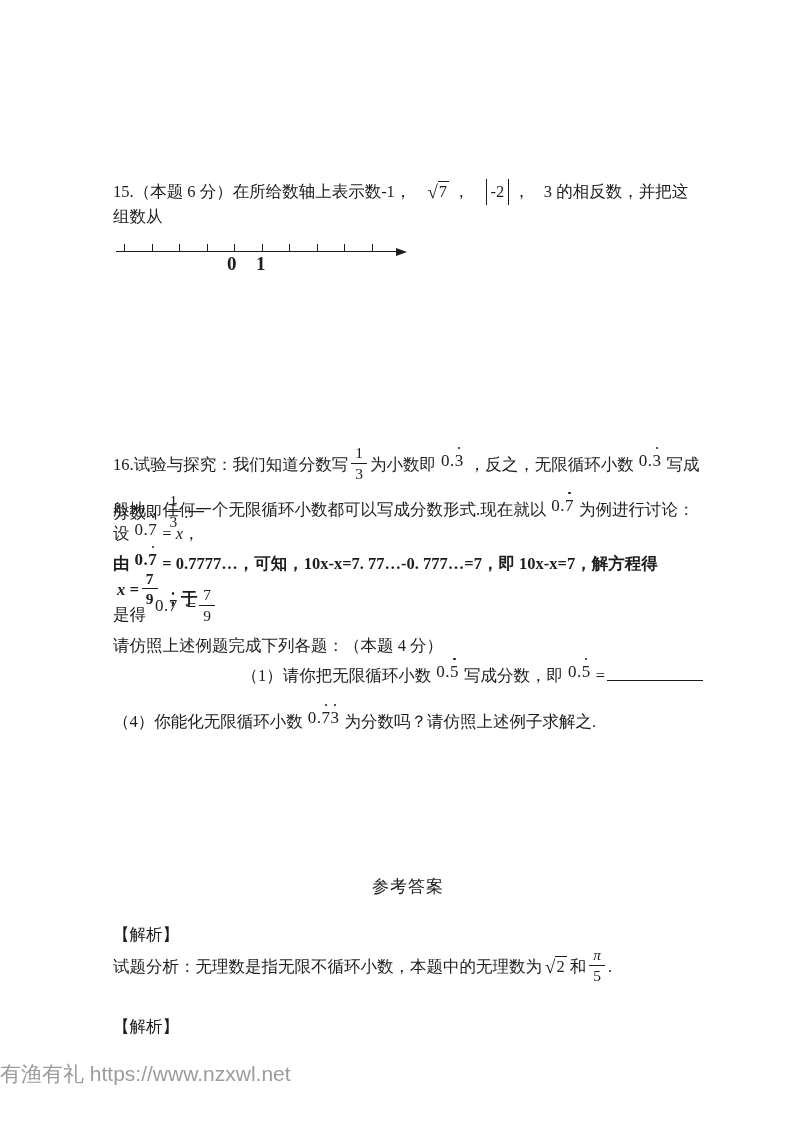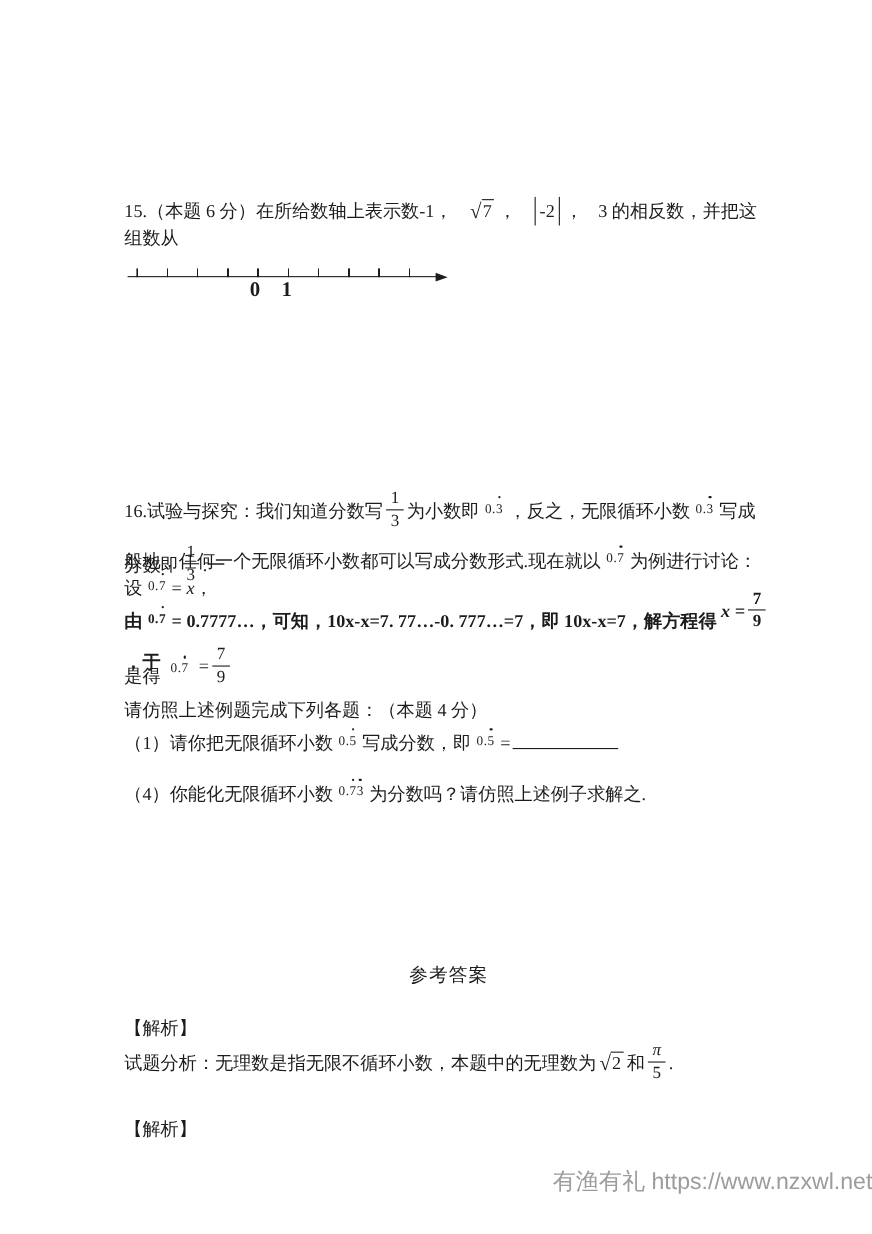--- a/index.html
+++ b/index.html
@@ -36,49 +36,49 @@
   .nl-label{position:absolute;top:17px;font-size:19px;font-weight:bold;}
   .nl-label-0{left:111px;}
   .nl-label-1{left:140px;}
 
   
   #q16-line1{top:424px;line-height:48px;}
   #q16-line2{top:481px;line-height:24px;}
   #q16-line3{top:530px;line-height:34px;font-weight:bold;}
   #q16-line4{top:578px;line-height:40px;}
   #q16-line5{top:617px;line-height:24px;}
-  #q16-item1{top:645px;line-height:28px;}
+  #q16-item1{top:645px;line-height:28px;text-align:right;}
   #q16-item2{top:691px;line-height:28px;}
 
   .frac{display:inline-block;vertical-align:middle;text-align:center;
         line-height:1.15;font-size:15.5px;position:relative;top:-2px;margin:0 3px;}
   .frac .num{display:block;border-bottom:1.2px solid #1c1c1c;padding:0 4px 1px;}
   .frac .den{display:block;padding-top:1px;}
 
-  .rdec{white-space:nowrap;position:relative;top:-4px;margin:3px 5px;font-size:12px;letter-spacing:.5px;}
+  .rdec{white-space:nowrap;position:relative;top:-4px;margin:3px 5px;font-size:17px;letter-spacing:.5px;}
   .rdec .dot{position:relative;}
   .rdec .dot::before{content:"";position:absolute;left:50%;top:-4px;margin-left:-1.2px;
     width:2.4px;height:2.4px;border-radius:50%;background:#1c1c1c;}
   .var{font-style:italic;}
 
   .raised{display:inline-block;vertical-align:middle;position:relative;top:-9px;margin:0 4px;white-space:nowrap;}
   .raised .rdec{top:0;}
   .blank{display:inline-block;width:96px;height:15px;border-bottom:1.1px solid #1c1c1c;margin-left:2px;}
 
   
   #ans-title{top:858px;text-align:center;font-size:17px;letter-spacing:1px;}
   #ans-1{top:884px;}
   #ans-jiexi1{top:906px;}
   #ans-analysis{top:928px;line-height:44px;}
   #ans-2{top:973px;}
   #ans-jiexi2{top:998px;}
   .m-sqrt2{margin:0 3px;}
 
   
-  #footer{position:absolute;left:0;top:1060px;width:100%;text-align:right;
+  #footer{position:absolute;left:0;top:1060px;width:100%;text-align:left;
     font-family:"Liberation Sans","DejaVu Sans",sans-serif;font-size:21px;color:#9b9c9e;}
 </style>
 </head>
 <body>
 
 <div class="page">
 
   <p class="blk" id="q15-line1"><span>15.（本题 6 分）在所给数轴上表示数-1，</span><span class="sqrt m-sqrt7"><span class="sqrt-sym">√</span><span class="radicand">7</span></span><span>，</span><span class="abs">-2</span><span>，</span><span class="sp-left">3 的相反数，并把这组数从</span></p>
 
   <div id="numberline">

